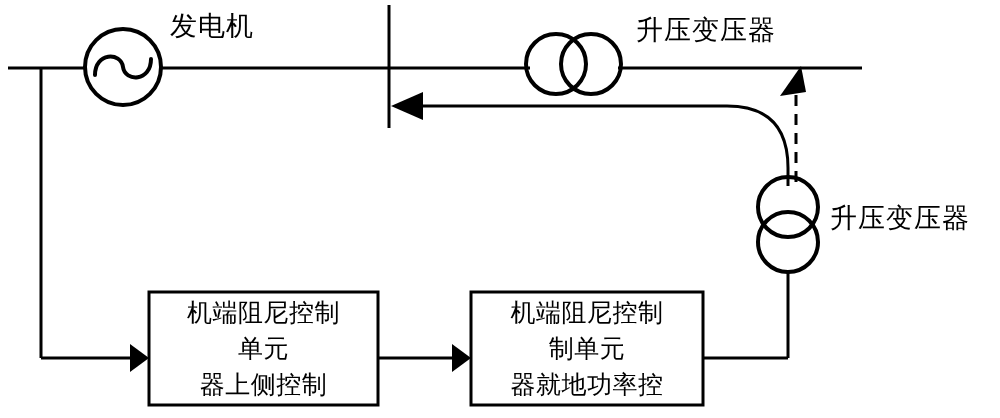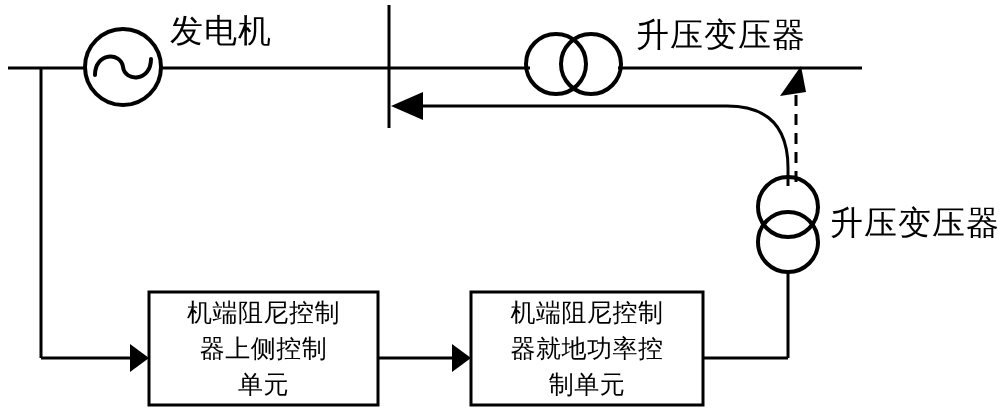--- a/index.html
+++ b/index.html
@@ -57,22 +57,22 @@
     stroke: none;
   }
   .box-rect {
     fill: #ffffff;
     stroke: #000000;
     stroke-width: 3;
   }
   .label {
     position: absolute;
     color: #000000;
-    font-family: Liberation Sans, sans-serif;
-    font-size: 33px;
+    font-family: Liberation Mono, monospace;
+    font-size: 27px;
     line-height: 1.05;
     letter-spacing: 1px;
     white-space: nowrap;
   }
   #label-generator {
     left: 170px;
     top: 14px;
   }
   #label-transformer-top {
     left: 636px;
@@ -158,26 +158,26 @@
 
   <div class="label" id="label-generator">发电机</div>
 
   <div class="label" id="label-transformer-top">升压变压器</div>
 
   <div class="label" id="label-transformer-right">升压变压器</div>
 
   <div class="box-text" id="box-text-left">
     <div>
       <span>机端阻尼控制</span>
+      <span>单元</span>
       <span>器上侧控制</span>
-      <span>单元</span>
     </div>
   </div>
 
   <div class="box-text" id="box-text-right">
     <div>
       <span>机端阻尼控制</span>
+      <span>制单元</span>
       <span>器就地功率控</span>
-      <span>制单元</span>
     </div>
   </div>
 
 </div>
 
 </body></html>

